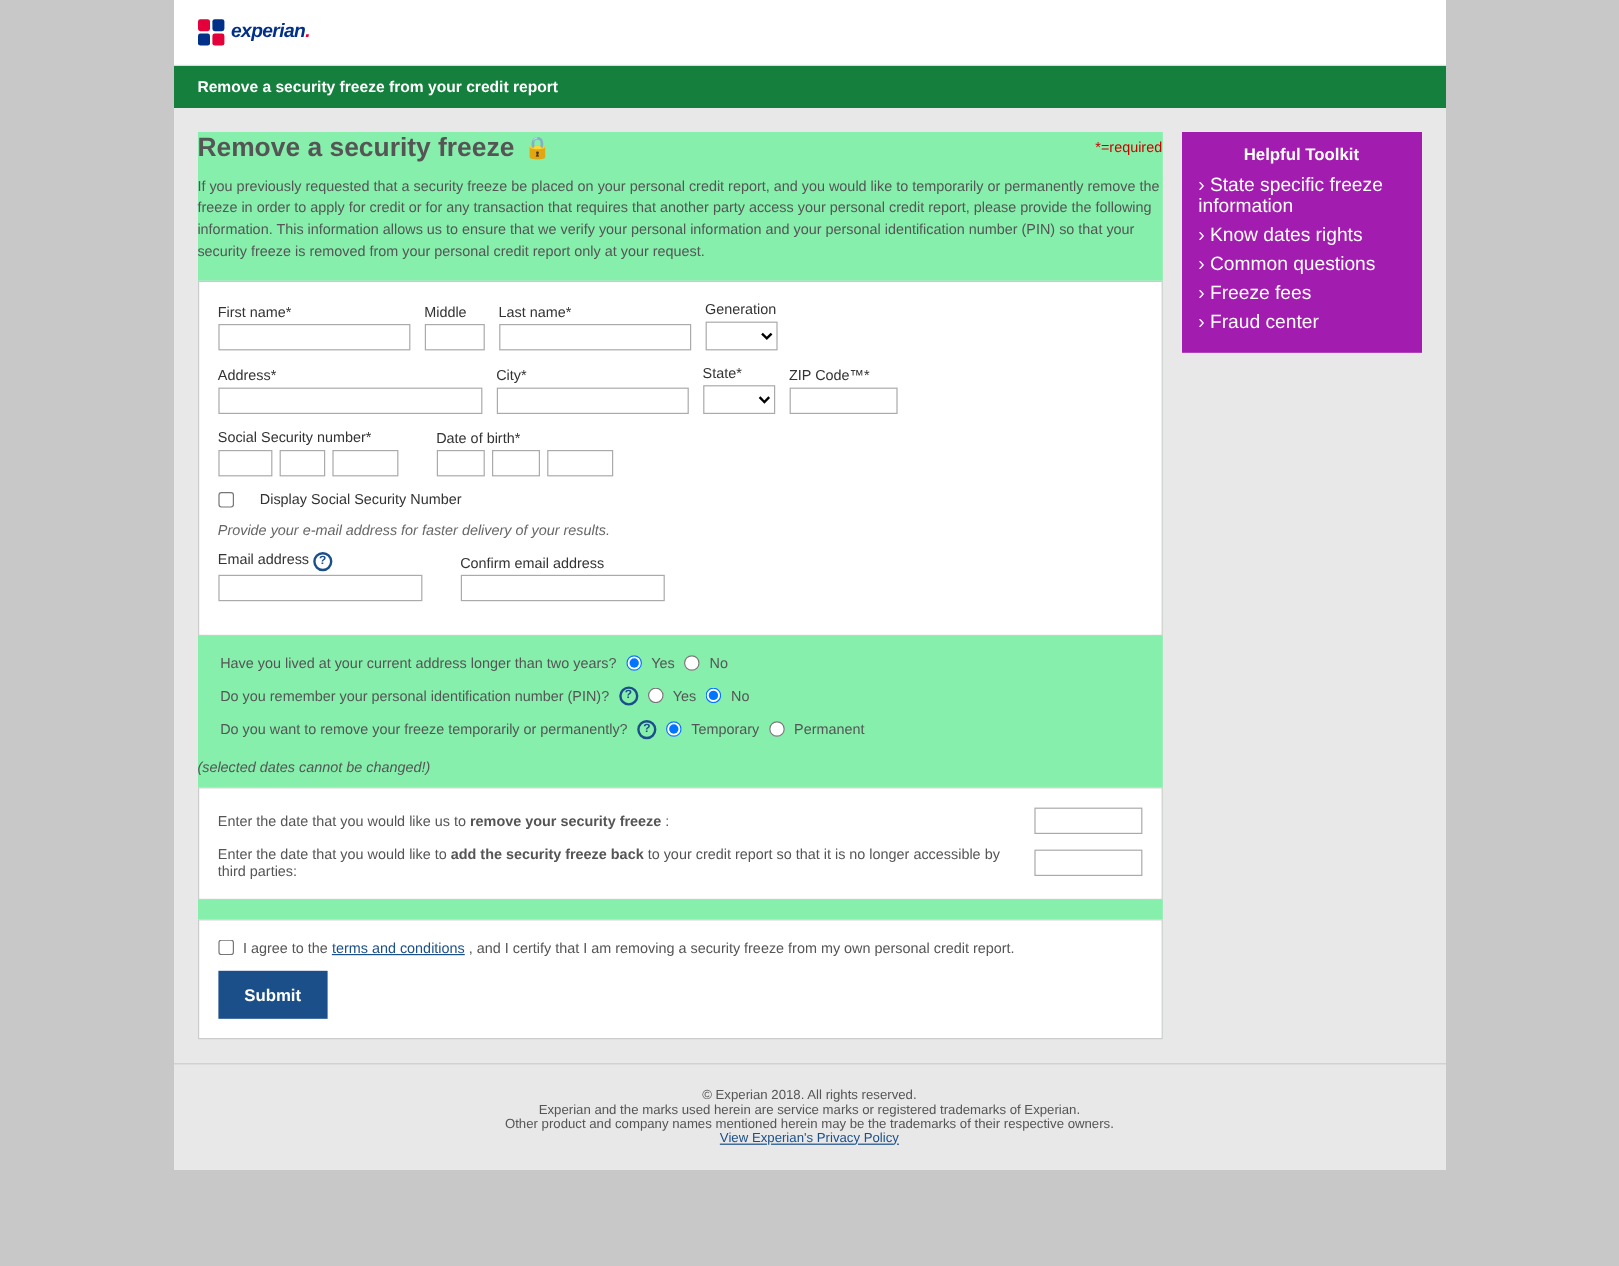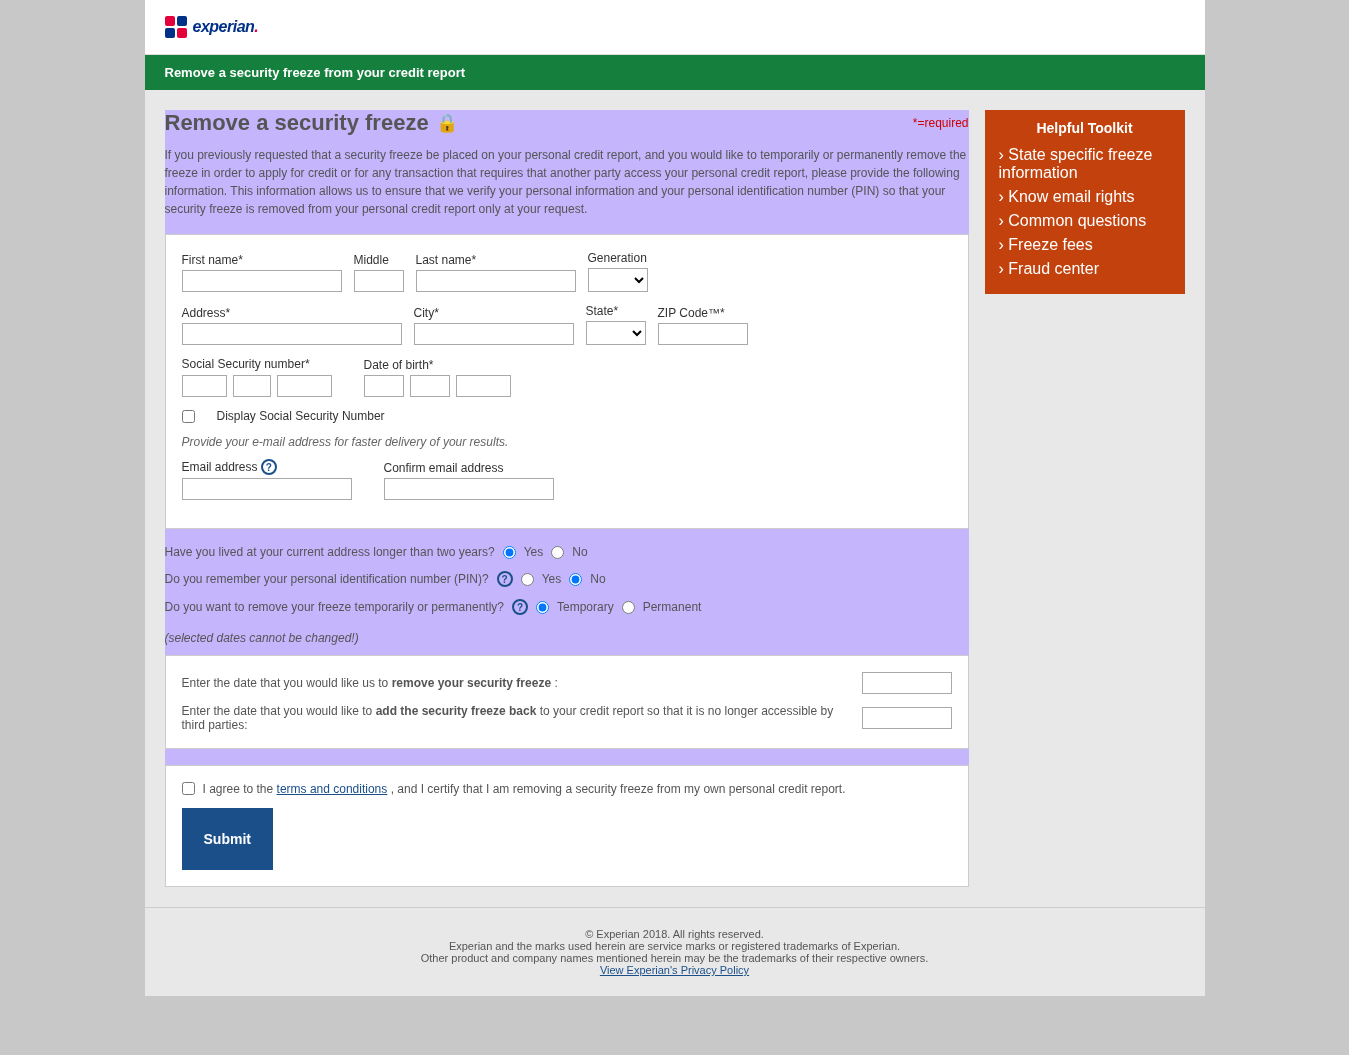--- a/index.html
+++ b/index.html
@@ -55,21 +55,21 @@
 
     
     .main-content {
       background: #e8e8e8;
       padding: 20px;
       display: flex;
       gap: 16px;
     }
     .form-section {
       flex: 1;
-      background: #c4b5fd;
+      background: #86efac;
     }
     .sidebar {
       width: 200px;
       flex-shrink: 0;
     }
 
     
     .page-title-row {
       display: flex;
       align-items: center;
@@ -170,20 +170,21 @@
     .email-promo {
       font-style: italic;
       color: #666;
       font-size: 12px;
       margin-bottom: 10px;
     }
 
     
     .questions-section {
       margin-bottom: 16px;
+      margin-left: 19px;
     }
     .question-row {
       display: flex;
       align-items: center;
       gap: 8px;
       margin-bottom: 12px;
       font-size: 12px;
       color: #555;
     }
     .question-row label { cursor: pointer; }
@@ -252,29 +253,29 @@
       gap: 8px;
       margin-bottom: 12px;
       font-size: 12px;
       color: #555;
     }
     .terms-row a { color: #1a4f8a; }
     .submit-btn {
       background: #1a4f8a;
       color: #fff;
       border: none;
-      padding: 23px 22px;
+      padding: 12px 22px;
       font-size: 14px;
       cursor: pointer;
       font-weight: bold;
     }
 
     
     .toolkit-box {
-      background: #c2410c;
+      background: #a21caf;
       color: #fff;
       padding: 10px 14px;
       margin-bottom: 0;
     }
     .toolkit-title {
       font-size: 14px;
       font-weight: bold;
       text-align: center;
       margin-bottom: 10px;
       color: #fff;
@@ -505,21 +506,21 @@
         <button class="submit-btn">Submit</button>
       </div>
 
     </div>
 
     <div class="sidebar">
       <div class="toolkit-box">
         <div class="toolkit-title">Helpful Toolkit</div>
         <ul class="toolkit-list">
           <li>State specific freeze information</li>
-          <li>Know email rights</li>
+          <li>Know dates rights</li>
           <li>Common questions</li>
           <li>Freeze fees</li>
           <li>Fraud center</li>
         </ul>
       </div>
     </div>
 
   </div>
 
   <div class="footer">

